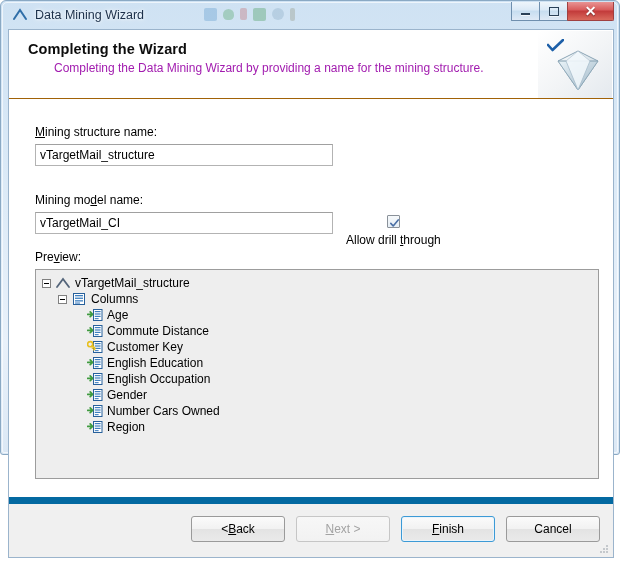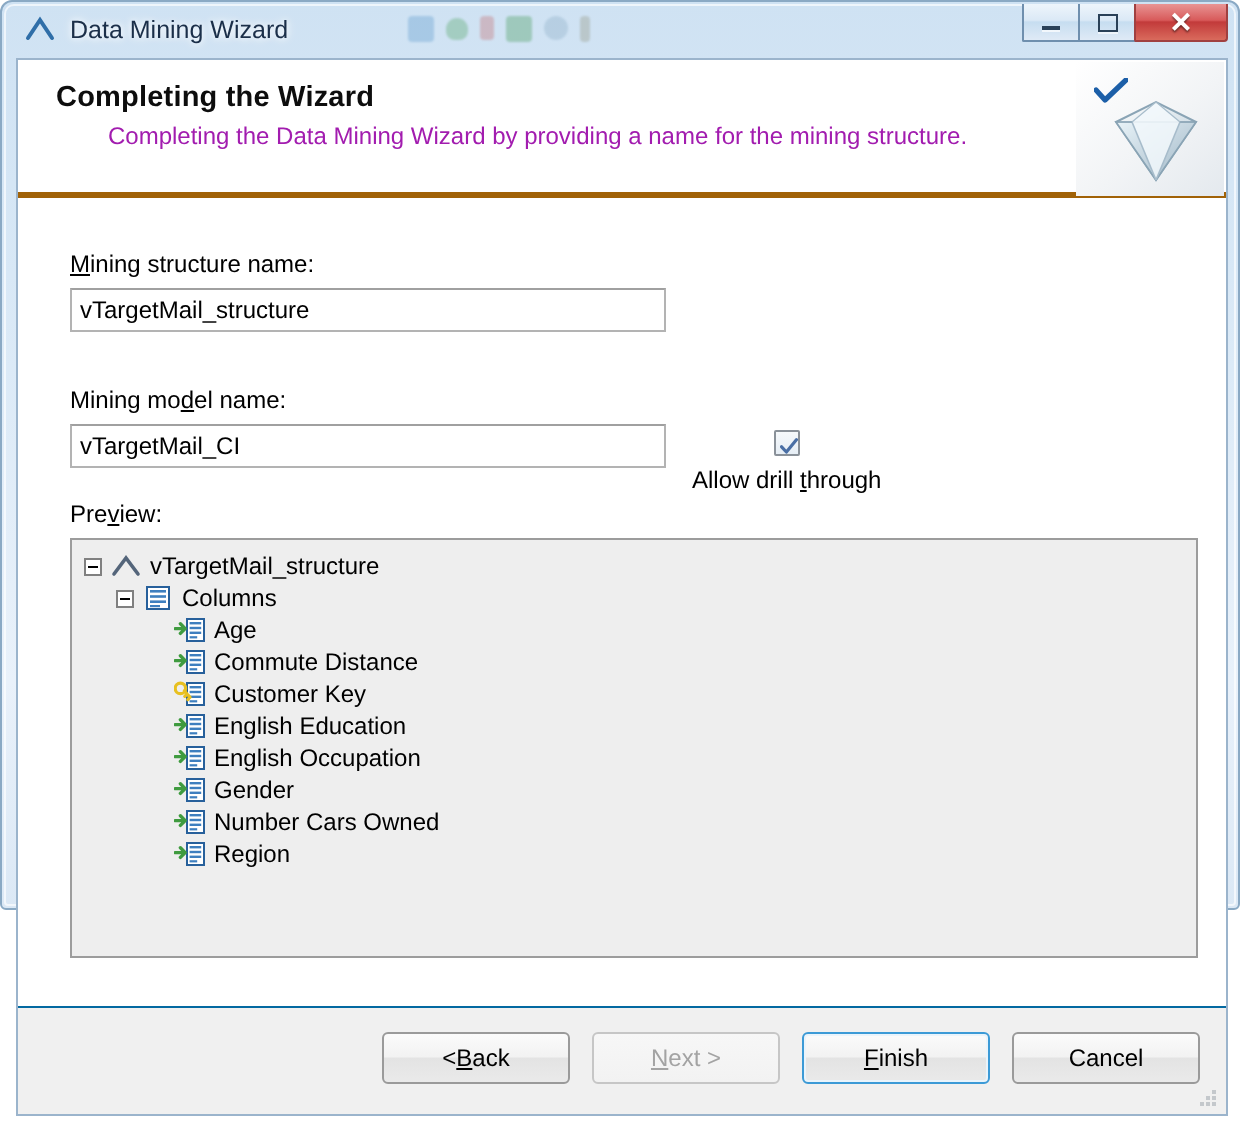--- a/index.html
+++ b/index.html
@@ -137,21 +137,21 @@
     border: 1px solid #9bb4cc;
     box-sizing: border-box;
     overflow: hidden;
   }
 
   
   .banner {
     position: relative;
     height: 69px;
     background: #ffffff;
-    border-bottom: 3px solid #a16207;
+    border-bottom: 1px solid #a16207;
     box-sizing: border-box;
   }
   .banner-title {
     position: absolute;
     left: 19px; top: 11px;
     font-size: 14.5px;
     font-weight: bold;
     color: #0d0d0d;
     letter-spacing: 0.1px;
   }
@@ -176,21 +176,21 @@
     position: absolute;
     left: 16px; top: 16px;
     width: 48px; height: 45px;
   }
 
   
   .body-pane {
     position: relative;
     height: 405px;
     background: #ffffff;
-    border-bottom: 1px solid #0369a1;
+    border-bottom: 7px solid #0369a1;
     box-sizing: border-box;
   }
 
   .field-label {
     position: absolute;
     font-size: 12px;
     color: #000000;
     white-space: nowrap;
   }
   .mn { text-decoration: underline; text-underline-offset: 1px; }

